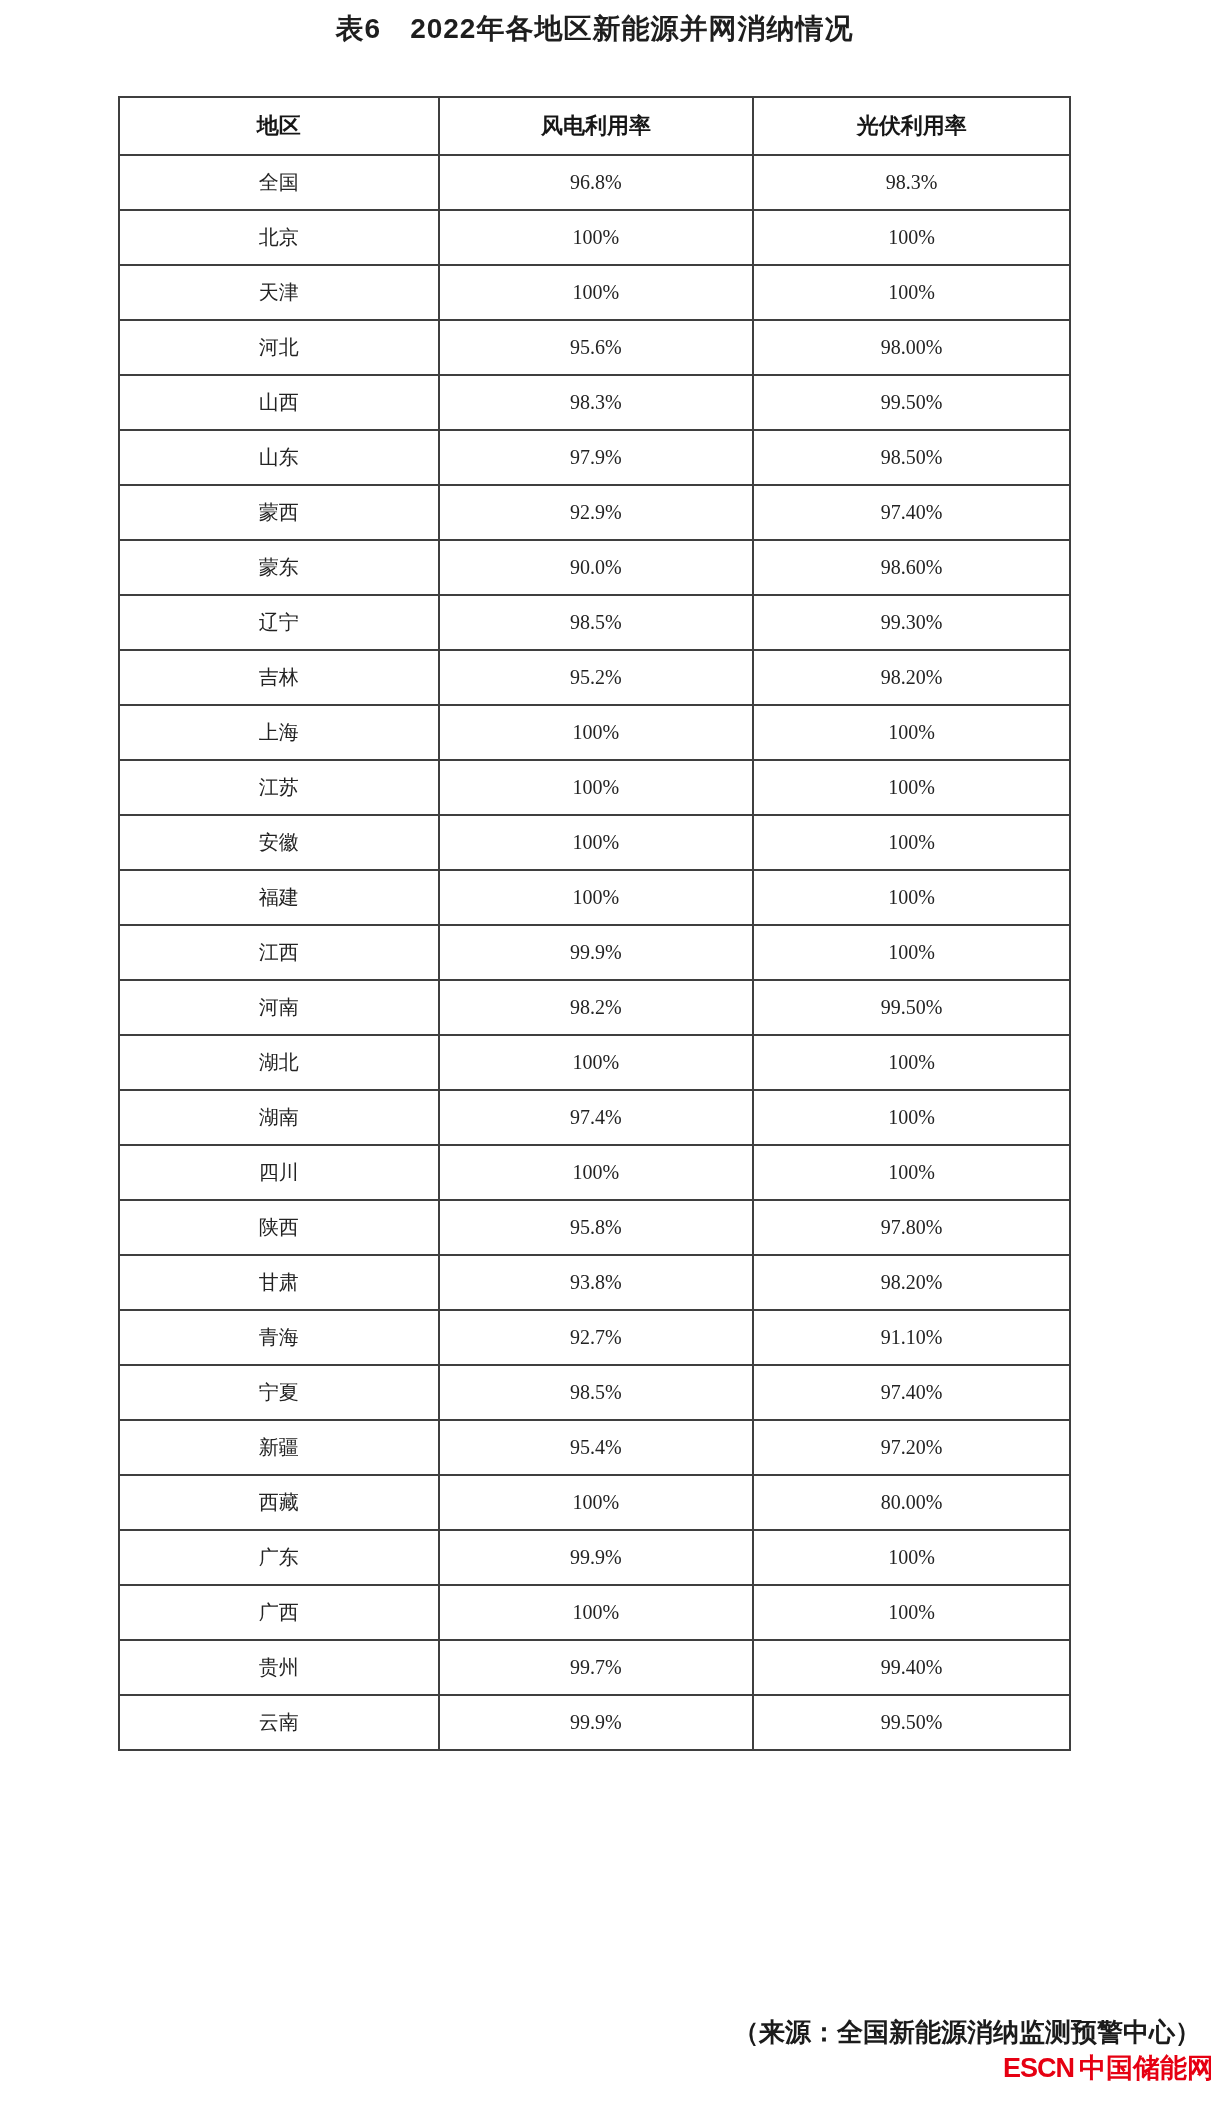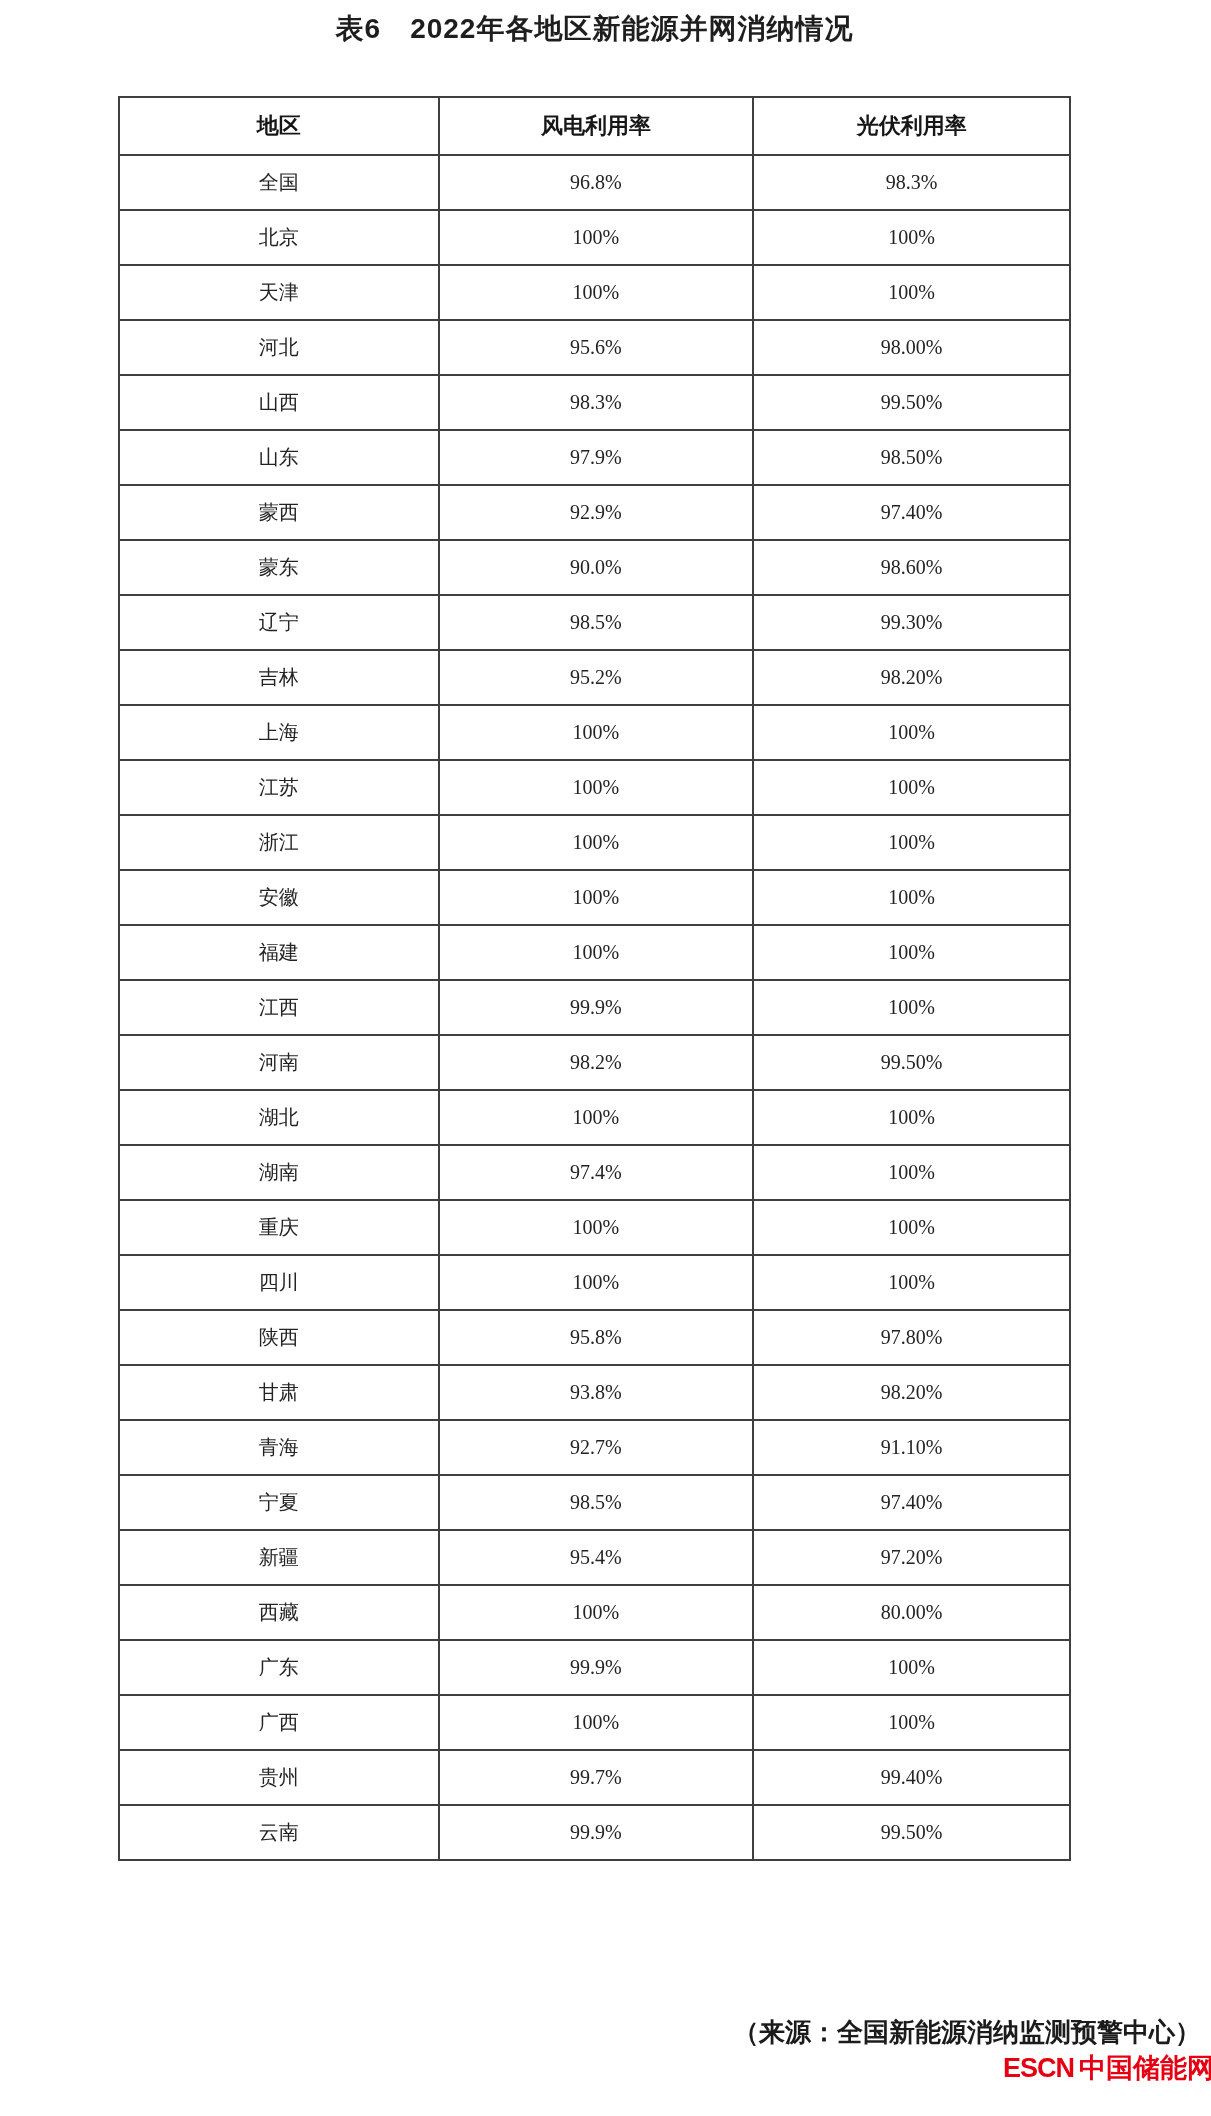--- a/index.html
+++ b/index.html
@@ -161,25 +161,20 @@
           <td>上海</td>
           <td>100%</td>
           <td>100%</td>
         </tr>
         <tr>
           <td>江苏</td>
           <td>100%</td>
           <td>100%</td>
         </tr>
         <tr>
-          <td>浙江</td>
-          <td>100%</td>
-          <td>100%</td>
-        </tr>
-        <tr>
           <td>安徽</td>
           <td>100%</td>
           <td>100%</td>
         </tr>
         <tr>
           <td>福建</td>
           <td>100%</td>
           <td>100%</td>
         </tr>
         <tr>
@@ -196,25 +191,20 @@
           <td>湖北</td>
           <td>100%</td>
           <td>100%</td>
         </tr>
         <tr>
           <td>湖南</td>
           <td>97.4%</td>
           <td>100%</td>
         </tr>
         <tr>
-          <td>重庆</td>
-          <td>100%</td>
-          <td>100%</td>
-        </tr>
-        <tr>
           <td>四川</td>
           <td>100%</td>
           <td>100%</td>
         </tr>
         <tr>
           <td>陕西</td>
           <td>95.8%</td>
           <td>97.80%</td>
         </tr>
         <tr>

